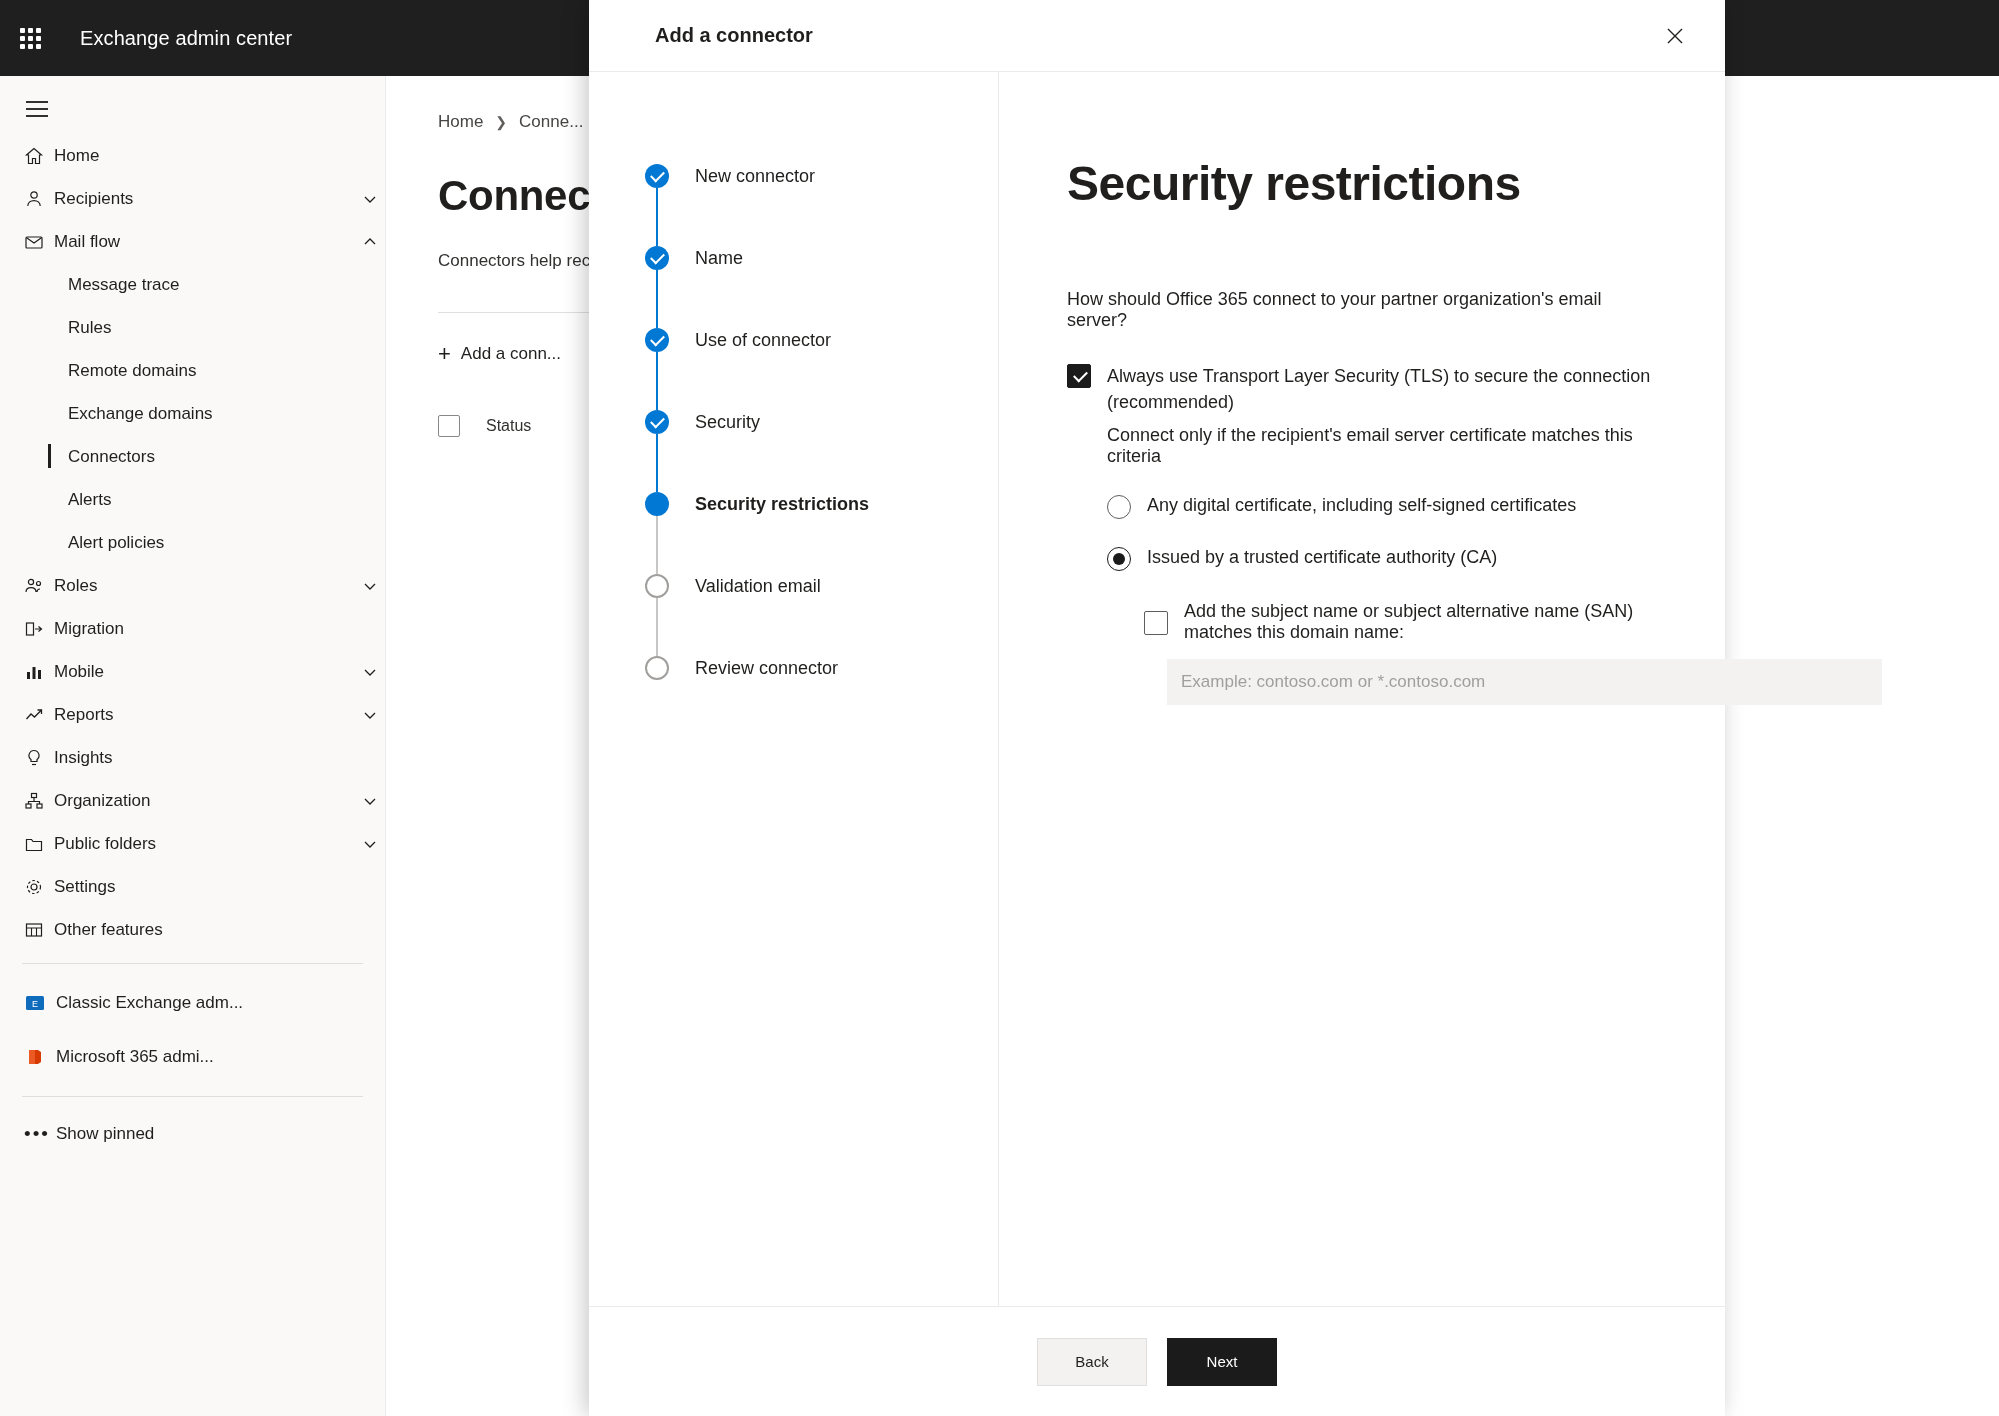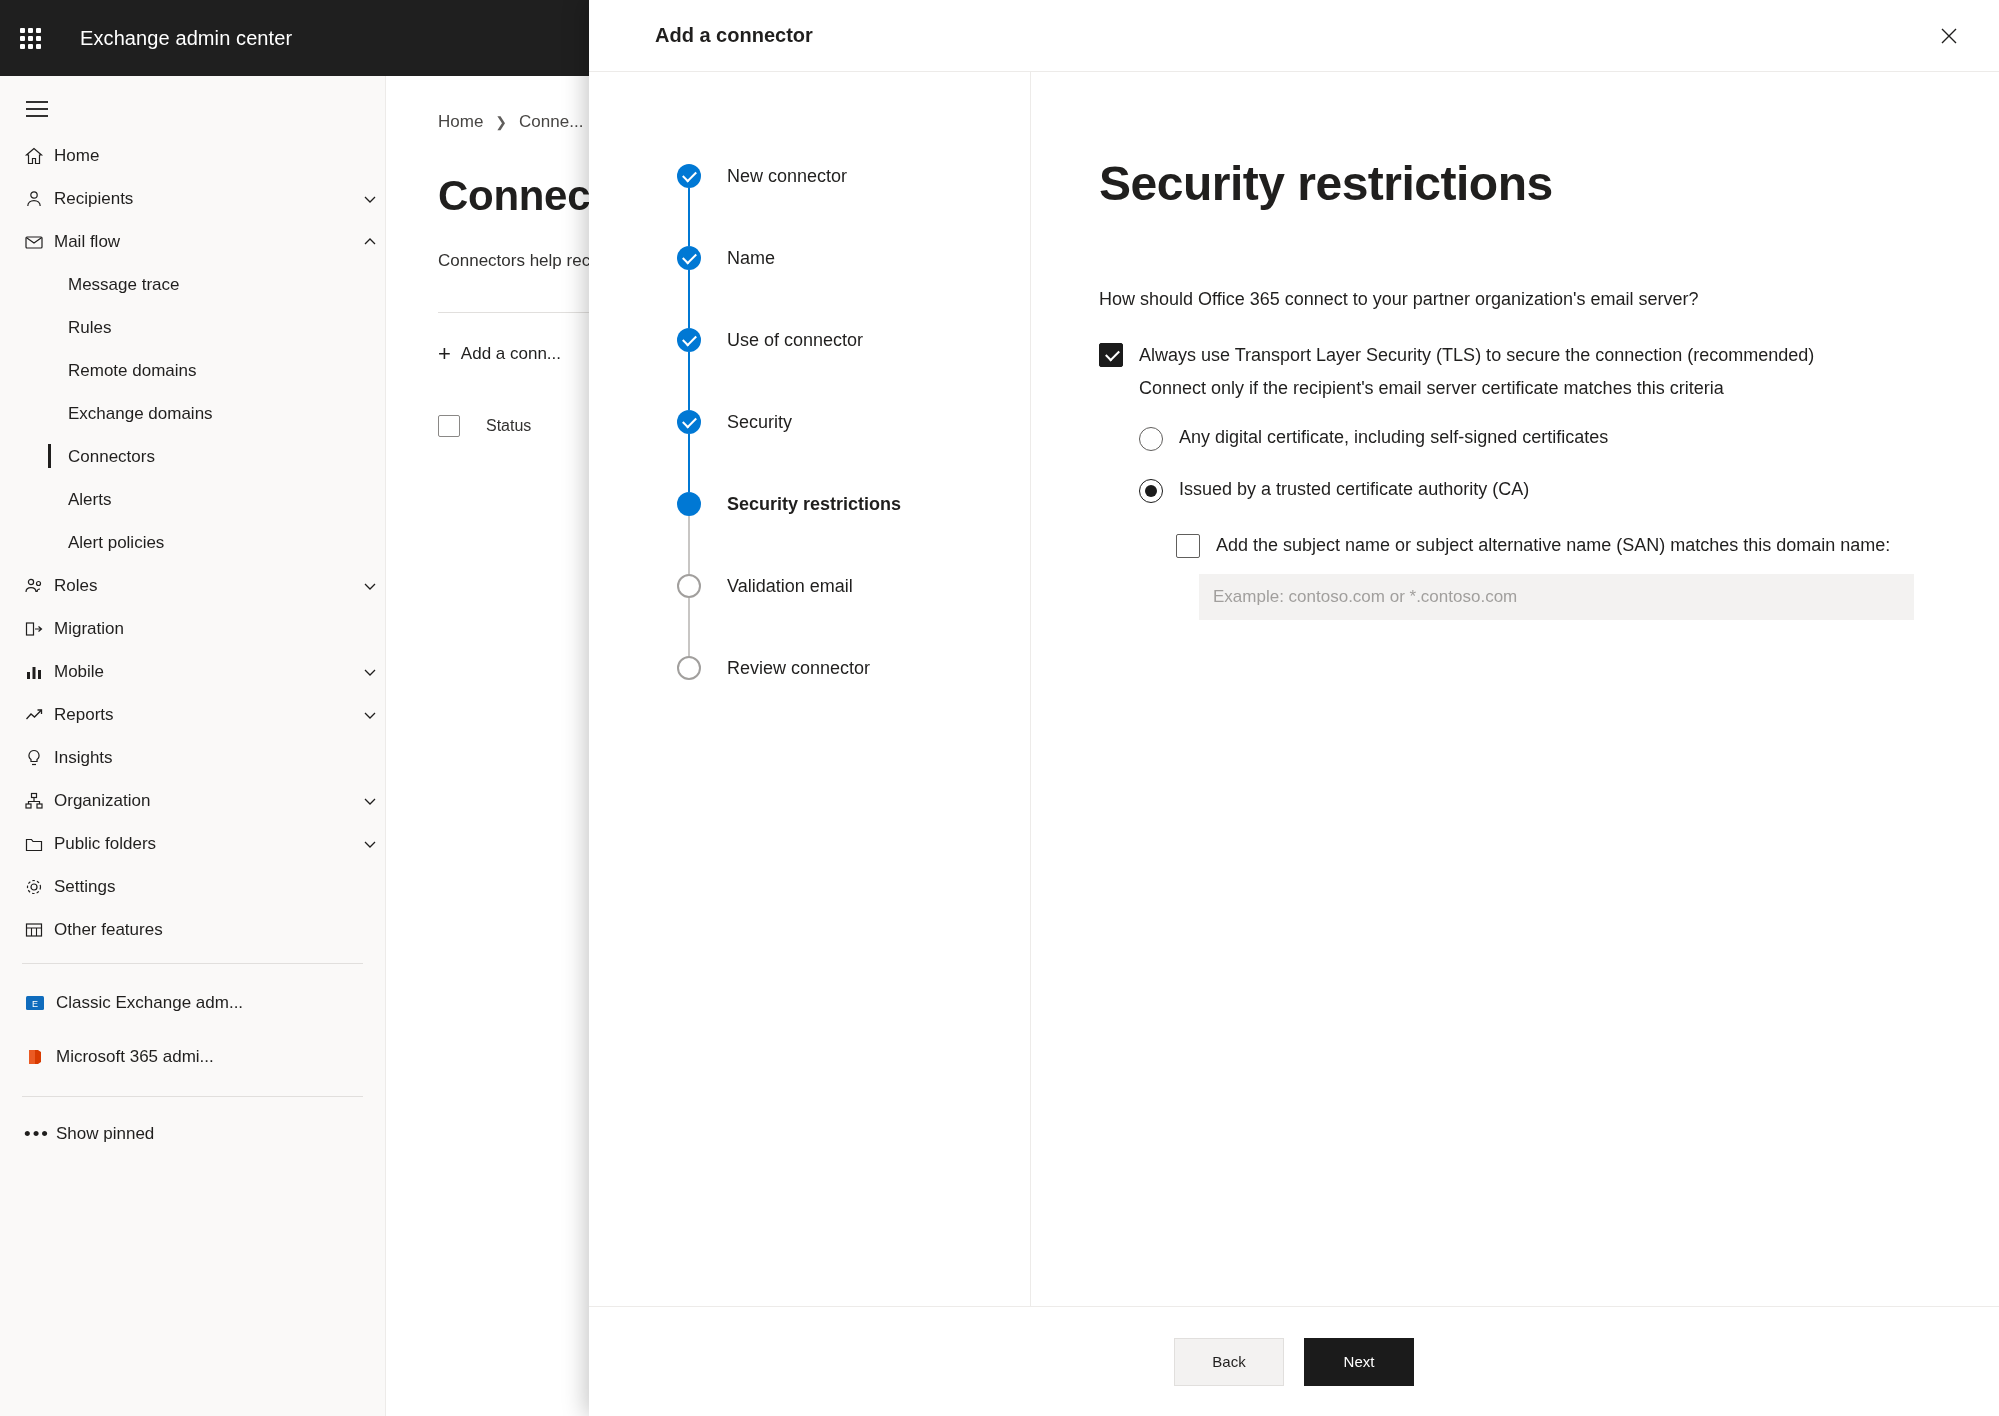--- a/index.html
+++ b/index.html
@@ -160,38 +160,38 @@
   }
   .chk-box {
     width: 22px; height: 22px;
     border: 1px solid #8a8886; border-radius: 2px; background: #fff;
   }
 
   
   .dialog {
     position: absolute;
     top: 0; left: 589px;
-    width: 1410px; height: 1416px;
+    width: 1136px; height: 1416px;
     background: #ffffff;
     box-shadow: -4px 0 22px rgba(0,0,0,.22);
     display: flex; flex-direction: column;
   }
   .dlg-head {
     height: 72px; flex: 0 0 72px;
     display: flex; align-items: center;
     padding: 0 28px 0 66px;
     border-bottom: 1px solid #edebe9;
   }
   .dlg-title { font-size: 20px; font-weight: 700; color: #201f1e; flex: 1; }
   .close-btn {
     width: 44px; height: 44px;
     display: flex; align-items: center; justify-content: center;
     cursor: pointer; color: #201f1e; font-size: 24px; font-weight: 300;
   }
-  .dlg-body { flex: 1; display: flex; min-height: 0; padding-left: 32px; }
+  .dlg-body { flex: 1; display: flex; min-height: 0; }
 
   
   .steps {
     width: 410px; flex: 0 0 410px;
     border-right: 1px solid #edebe9;
     padding: 92px 0 0 56px;
     position: relative;
   }
   .step {
     position: relative;

